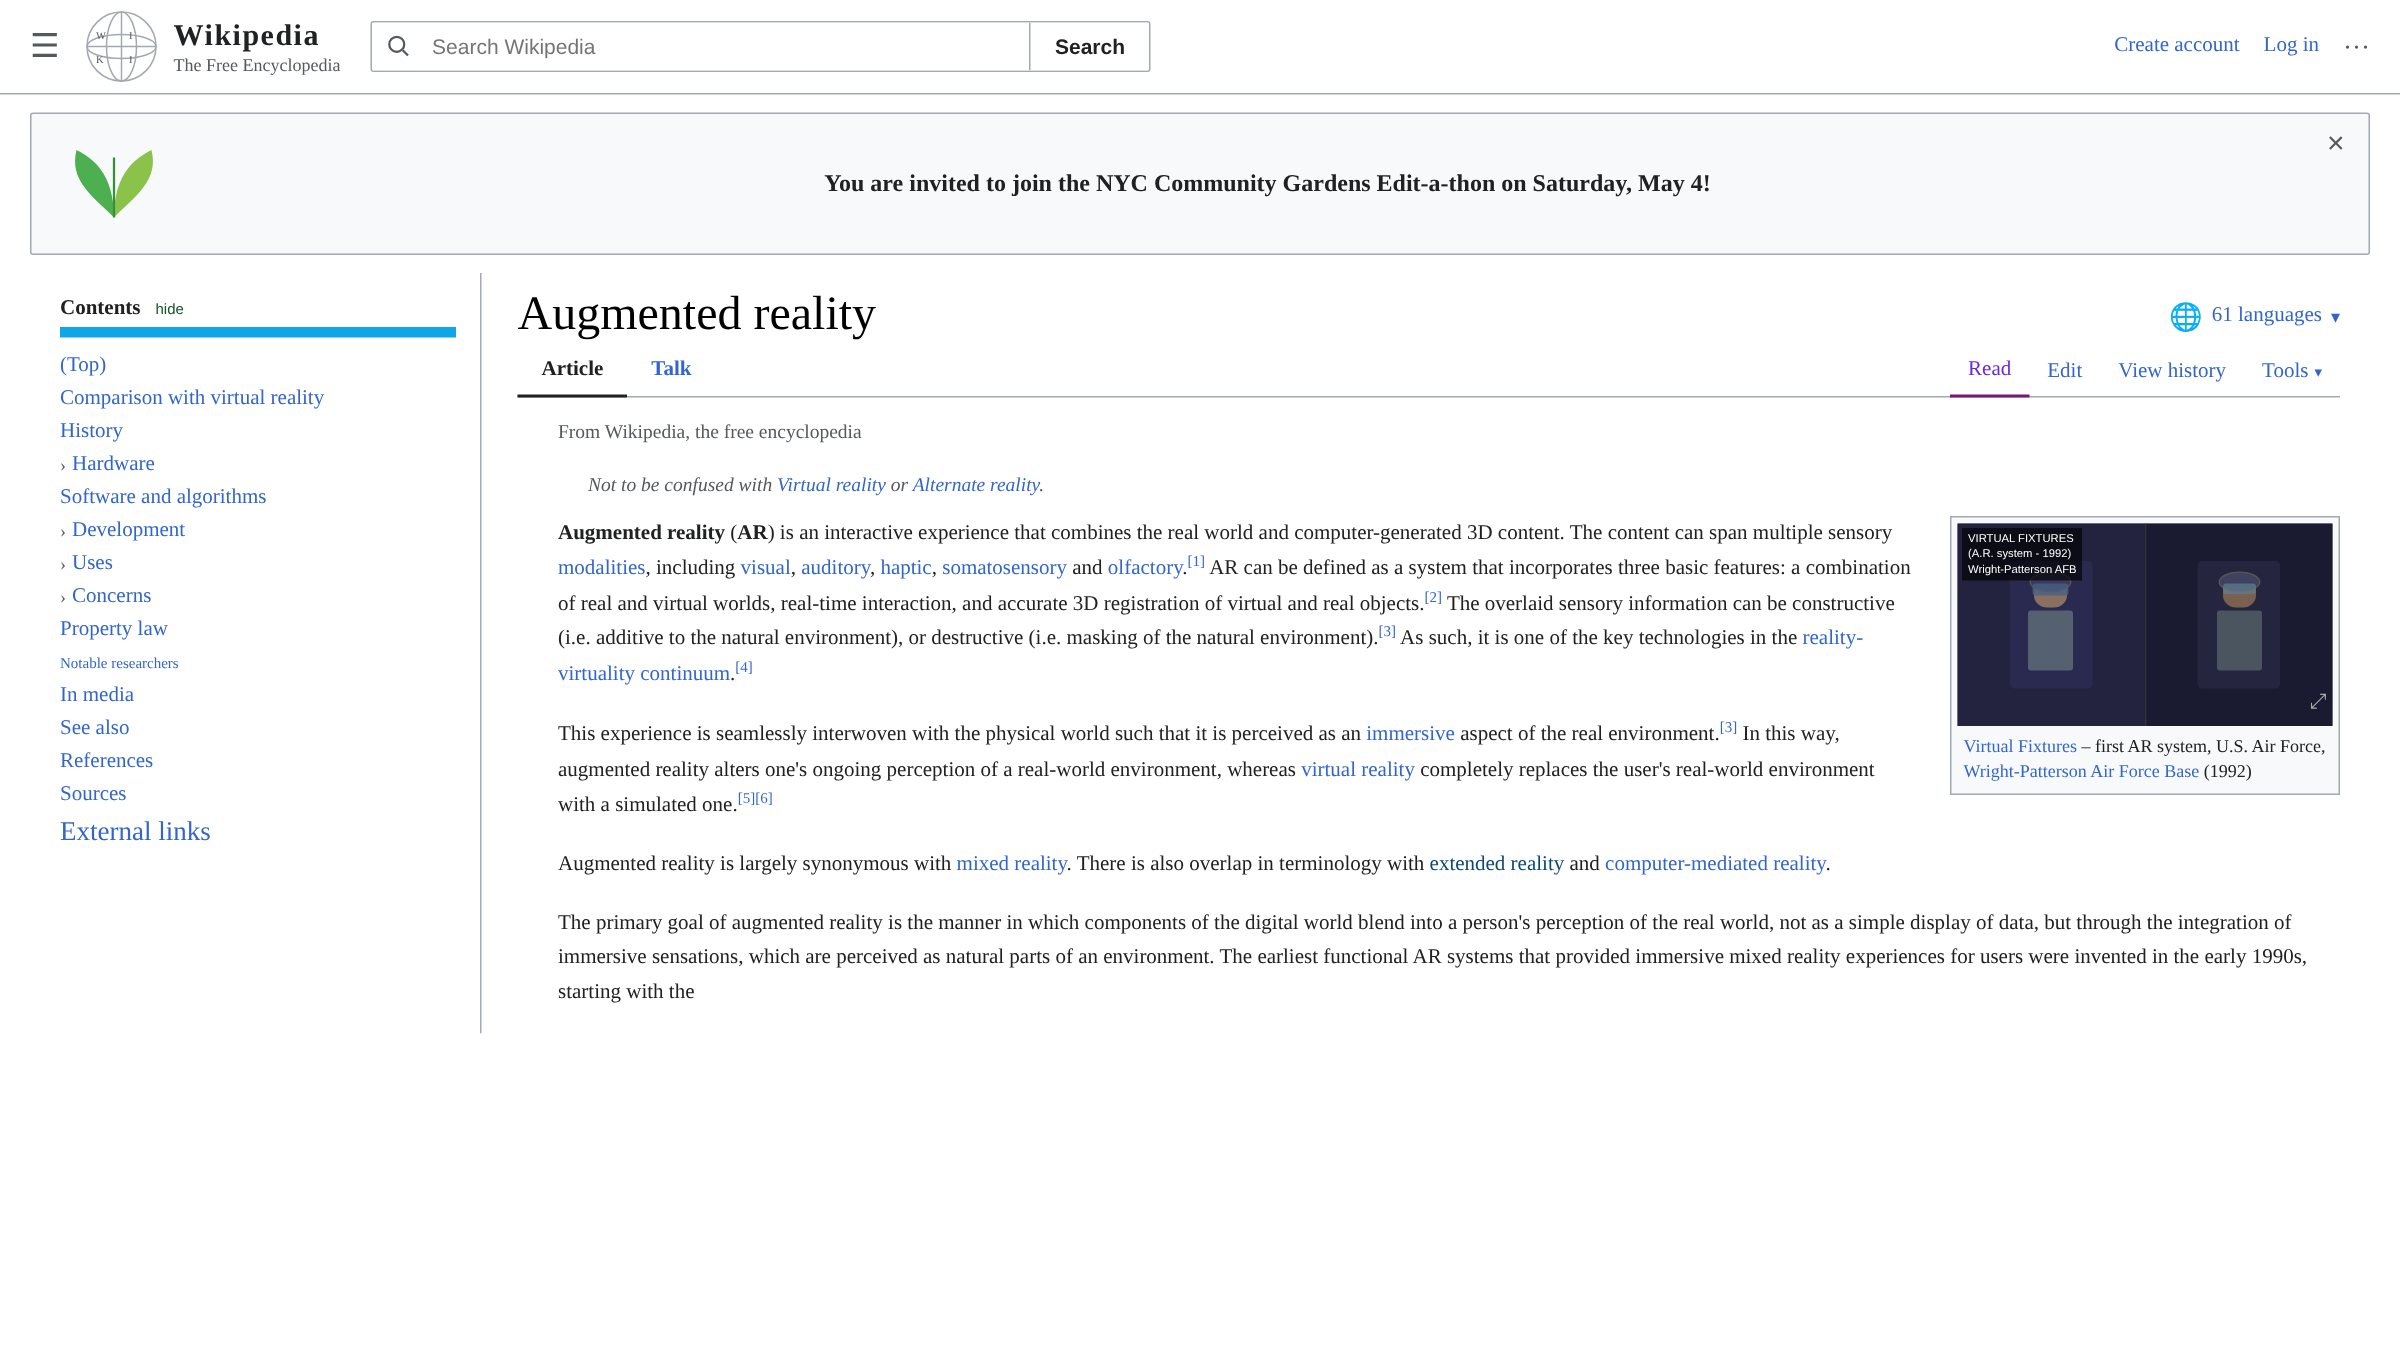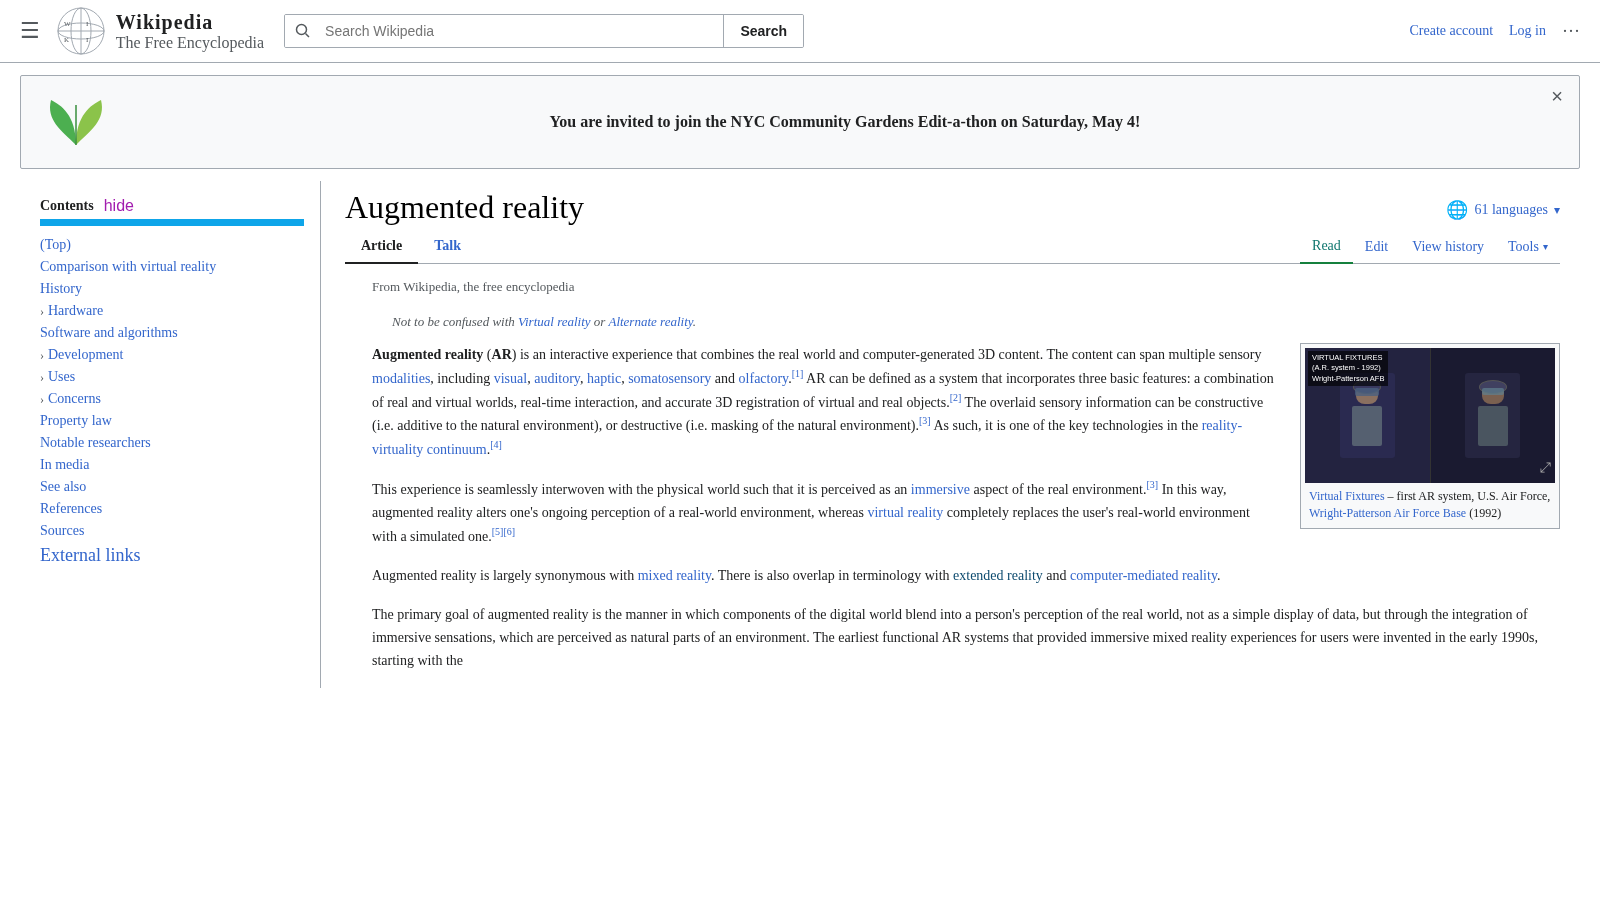--- a/index.html
+++ b/index.html
@@ -19,21 +19,21 @@
       <ellipse cx="25" cy="25" rx="23" ry="8" fill="none" stroke="#a2a9b1" stroke-width="1"></ellipse>
       <line x1="2" y1="25" x2="48" y2="25" stroke="#a2a9b1" stroke-width="1"></line>
       <line x1="25" y1="2" x2="25" y2="48" stroke="#a2a9b1" stroke-width="1"></line>
       <text x="8" y="20" font-size="7" fill="#54595d" font-family="serif">W</text>
       <text x="30" y="20" font-size="7" fill="#54595d" font-family="serif">I</text>
       <text x="8" y="36" font-size="7" fill="#54595d" font-family="serif">K</text>
       <text x="30" y="36" font-size="7" fill="#54595d" font-family="serif">I</text>
     </svg>
     <div>
       <div style="font-family:'Linux Libertine',Georgia,serif;font-size:20px;font-weight:bold;letter-spacing:1px;line-height:1.2;">Wikipedia</div>
-      <div style="font-size:16px;color:#54595d;">The Free Encyclopedia</div>
+      <div style="font-size:12px;color:#54595d;">The Free Encyclopedia</div>
     </div>
   </a>
 
   <form style="display:flex;flex:1;max-width:520px;border:1px solid #a2a9b1;border-radius:2px;overflow:hidden;">
     <span style="display:flex;align-items:center;padding:0 10px;background:#fff;">
       <svg width="16" height="16" viewBox="0 0 16 16" fill="#54595d">
           <circle cx="6.5" cy="6.5" r="5" fill="none" stroke="#54595d" stroke-width="1.5"></circle>
           <line x1="10.5" y1="10.5" x2="14" y2="14" stroke="#54595d" stroke-width="1.5"></line>
         </svg>
     </span>
@@ -60,21 +60,21 @@
   <div style="flex:1;text-align:center;font-size:16px;font-weight:bold;">You are invited to join the NYC Community Gardens Edit-a-thon on Saturday, May 4!</div>
   <button style="position:absolute;right:16px;top:10px;background:none;border:none;cursor:pointer;font-size:20px;color:#54595d;line-height:1;">×</button>
 </div>
 
 <div style="display:flex;max-width:1560px;margin:0 auto;padding:0 20px;">
 
   <aside style="width:280px;min-width:200px;padding:16px 16px 20px 0;flex-shrink:0;">
     <div>
       <div style="display:flex;align-items:center;gap:10px;margin-bottom:8px;border-bottom:7px solid #0ea5e9;padding-bottom:4px;">
         <span style="font-weight:bold;font-size:14px;">Contents</span>
-        <button style="color:#a21caf;font-size:16px;background:none;border:none;cursor:pointer;padding:0;">hide</button>
+        <button style="color:#14532d;font-size:10px;background:none;border:none;cursor:pointer;padding:0;">hide</button>
       </div>
       <ul style="list-style:none;padding:0;">
         <li style="padding:3px 0;">
           <a href="#top" style="color:#3366cc;text-decoration:none;font-size:14px;">(Top)</a>
         </li>
         <li style="padding:3px 0;">
           <a href="#comparison" style="color:#3366cc;text-decoration:none;font-size:14px;">Comparison with virtual reality</a>
         </li>
         <li style="padding:3px 0;">
           <a href="#history" style="color:#3366cc;text-decoration:none;font-size:14px;">History</a>
@@ -95,21 +95,21 @@
           <a href="#uses" style="color:#3366cc;text-decoration:none;font-size:14px;">Uses</a>
         </li>
         <li style="padding:3px 0;display:flex;align-items:center;gap:4px;">
           <span style="color:#54595d;font-size:12px;cursor:pointer;">›</span>
           <a href="#concerns" style="color:#3366cc;text-decoration:none;font-size:14px;">Concerns</a>
         </li>
         <li style="padding:3px 0;">
           <a href="#property-law" style="color:#3366cc;text-decoration:none;font-size:14px;">Property law</a>
         </li>
         <li style="padding:3px 0;">
-          <a href="#notable-researchers" style="color:#3366cc;text-decoration:none;font-size:14px;">Notable researchers</a>
+          <a href="#notable-researchers" style="color:#3366cc;text-decoration:none;font-size:10px;">Notable researchers</a>
         </li>
         <li style="padding:3px 0;">
           <a href="#in-media" style="color:#3366cc;text-decoration:none;font-size:14px;">In media</a>
         </li>
         <li style="padding:3px 0;">
           <a href="#see-also" style="color:#3366cc;text-decoration:none;font-size:14px;">See also</a>
         </li>
         <li style="padding:3px 0;">
           <a href="#references" style="color:#3366cc;text-decoration:none;font-size:14px;">References</a>
         </li>
@@ -133,21 +133,21 @@
         <span style="color:#3366cc;cursor:pointer;font-size:12px;">▾</span>
       </div>
     </div>
 
     <div style="display:flex;align-items:center;border-bottom:1px solid #a2a9b1;margin-bottom:12px;">
       <div style="display:flex;font-weight:bold;">
         <a href="#" style="padding:8px 16px;font-size:14px;color:#202122;text-decoration:none;border-bottom:2px solid #202122;margin-bottom:-1px;display:block;">Article</a>
         <a href="#" style="padding:8px 16px;font-size:14px;color:#3366cc;text-decoration:none;display:block;">Talk</a>
       </div>
       <div style="margin-left:auto;display:flex;align-items:center;">
-        <a href="#" style="padding:8px 12px;font-size:14px;color:#0f766e;text-decoration:none;border-bottom:2px solid #15803d;margin-bottom:-1px;display:block;">Read</a>
+        <a href="#" style="padding:8px 12px;font-size:14px;color:#6d28d9;text-decoration:none;border-bottom:2px solid #701a75;margin-bottom:-1px;display:block;">Read</a>
         <a href="#" style="padding:8px 12px;font-size:14px;color:#3366cc;text-decoration:none;display:block;">Edit</a>
         <a href="#" style="padding:8px 12px;font-size:14px;color:#3366cc;text-decoration:none;display:block;">View history</a>
         <span style="padding:8px 12px;font-size:14px;color:#3366cc;cursor:pointer;display:flex;align-items:center;gap:4px;">Tools <span style="font-size:10px;">▾</span></span>
       </div>
     </div>
 
     <div style="font-size:14px;line-height:1.65;color:#202122;margin-left:27px;">
 
       <p style="color:#54595d;font-size:13px;margin-bottom:10px;">From Wikipedia, the free encyclopedia</p>
 

